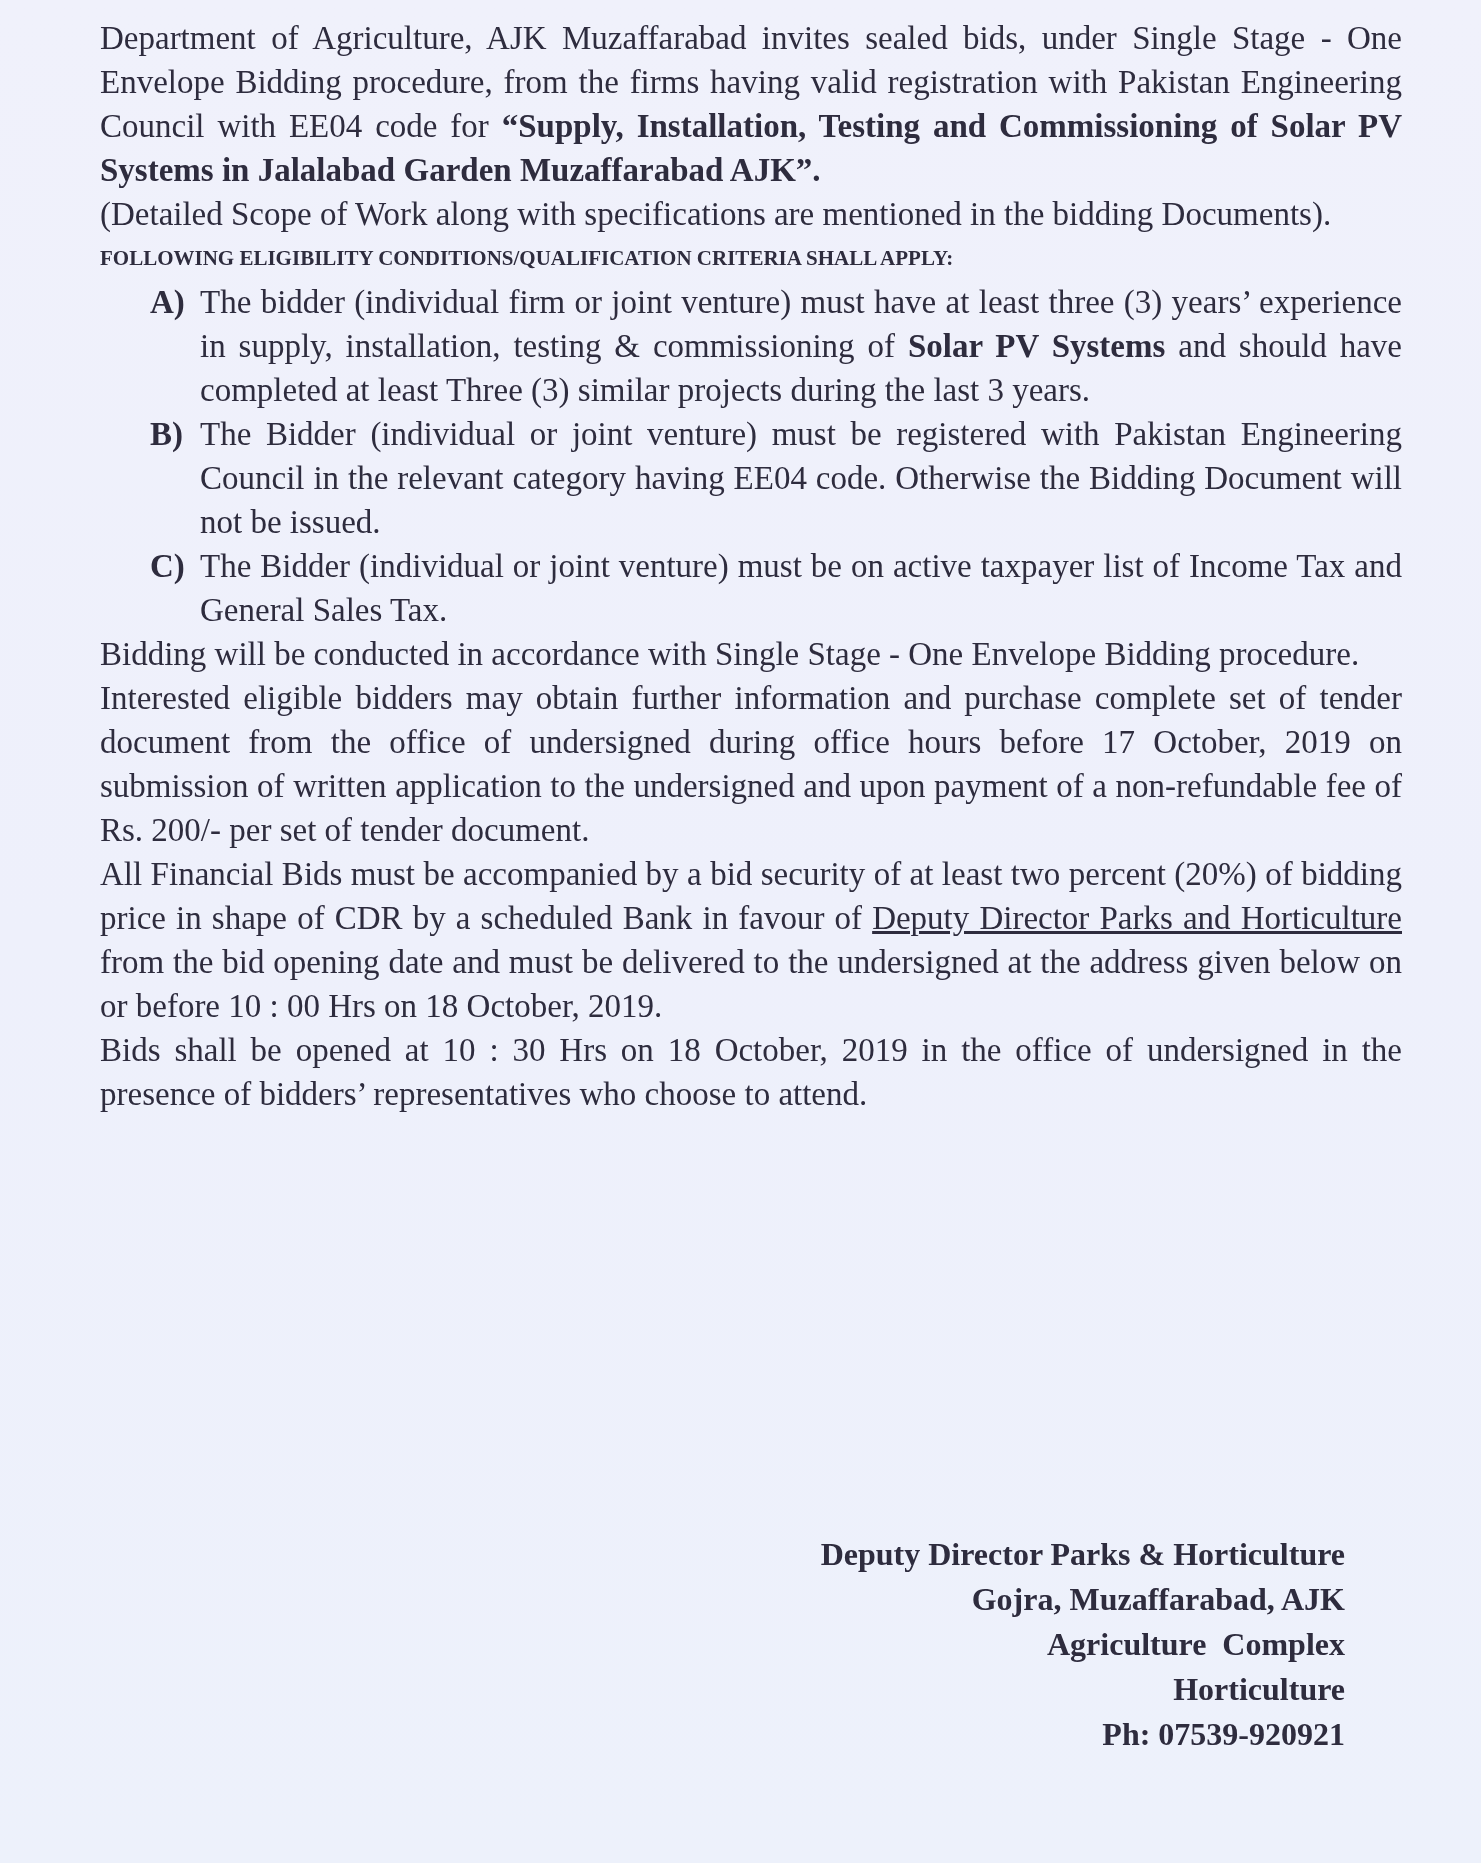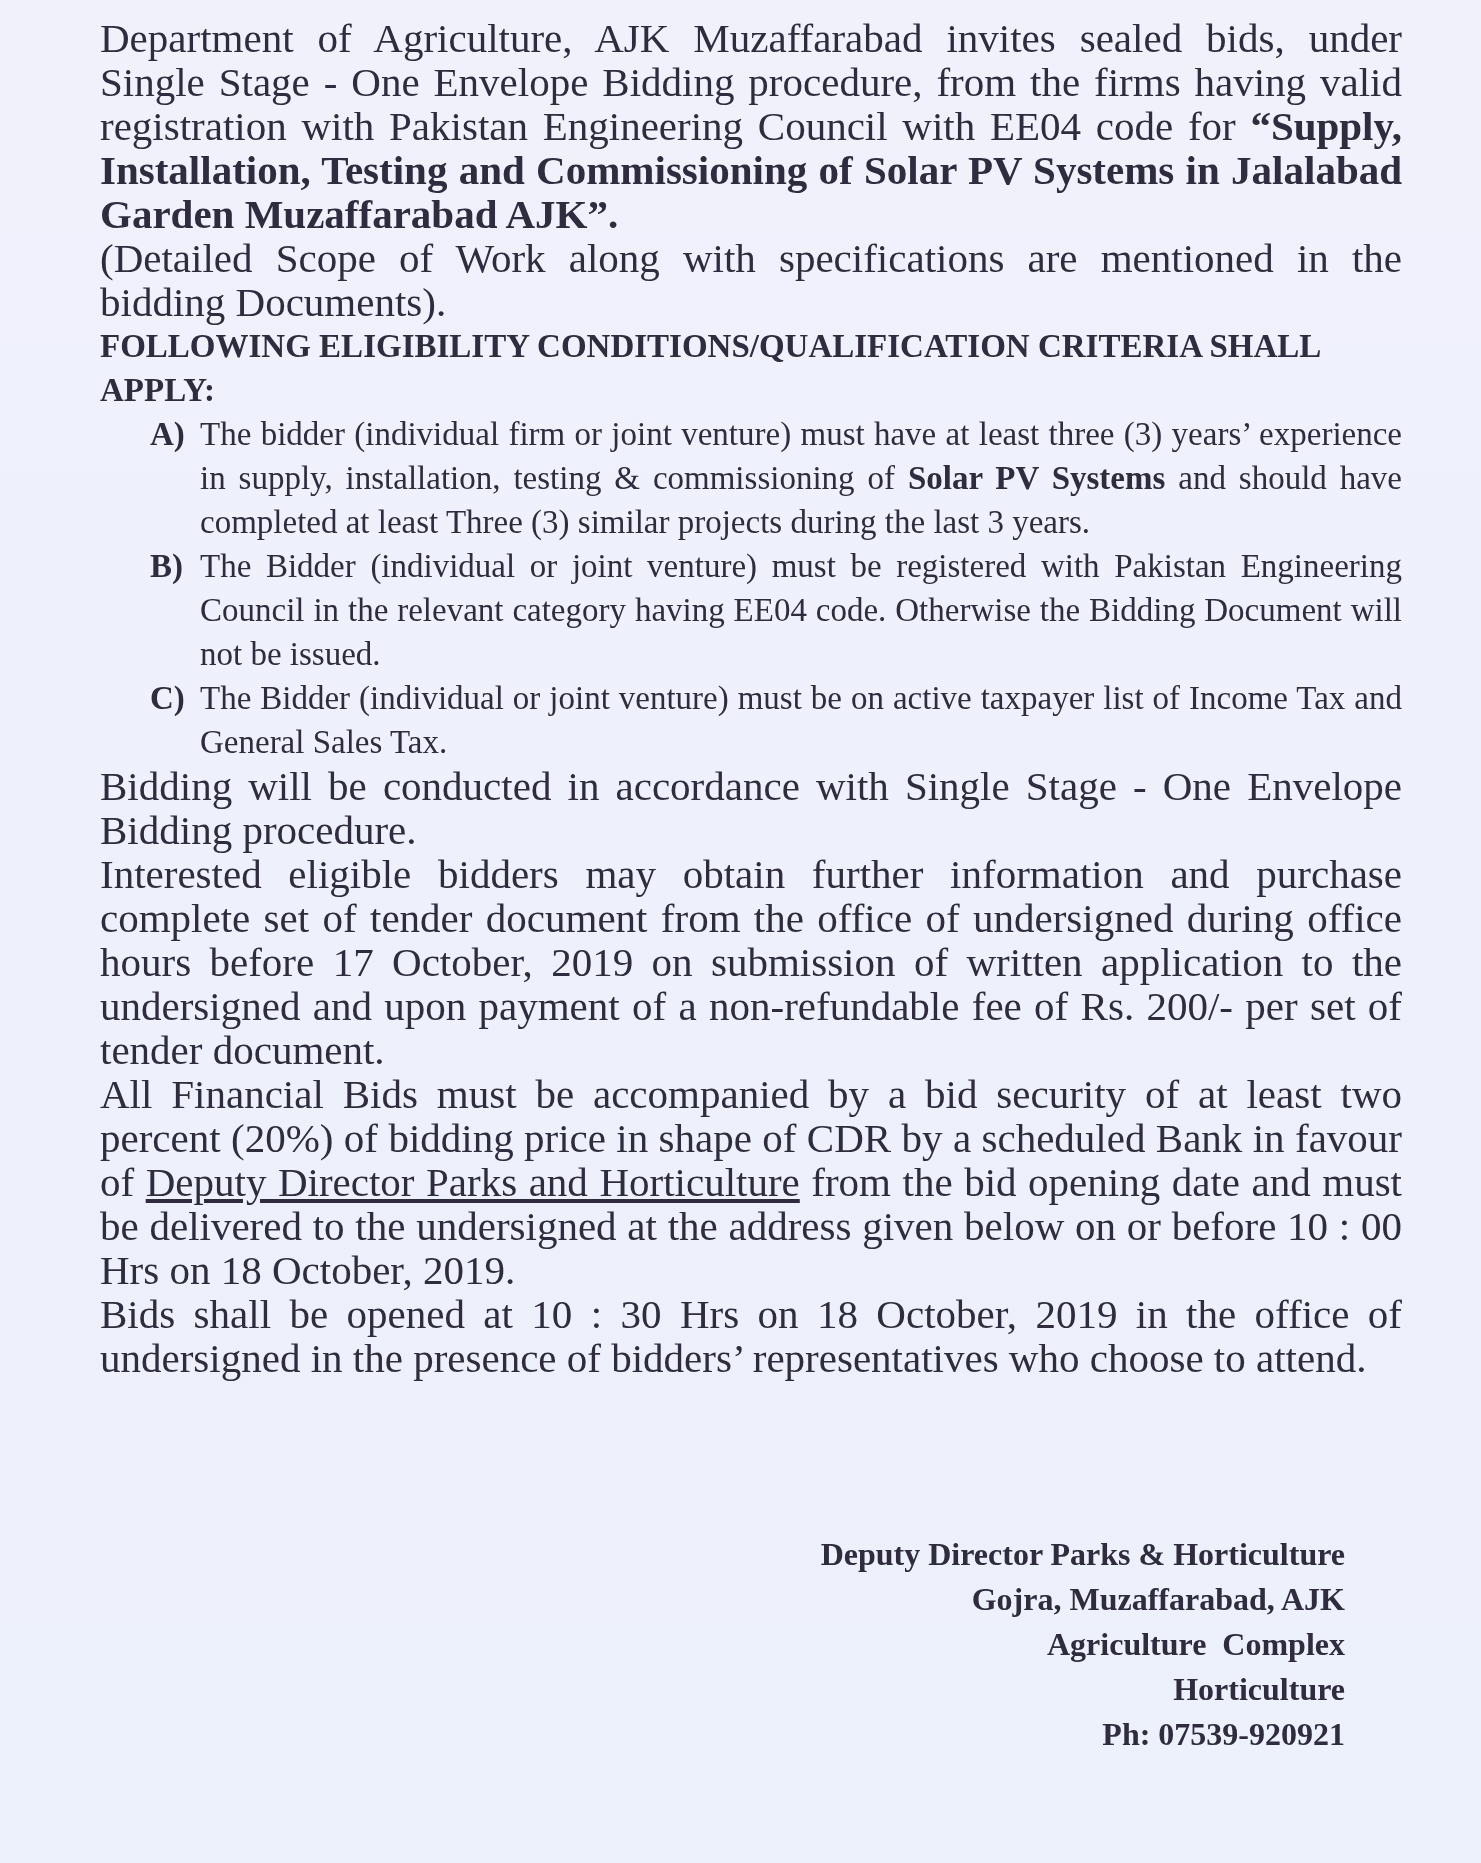--- a/index.html
+++ b/index.html
@@ -8,23 +8,23 @@
     background: linear-gradient(180deg, #f0f1fb 0%, #eef0fb 50%, #edf1fb 100%);
     color: #2e2c3e;
     font-family: "Liberation Serif", "DejaVu Serif", serif;
     position: relative;
   }
   .page { position: absolute; left: 100px; top: 16px; width: 1302px; }
   .title {
     text-align: center; font-weight: bold; font-size: 38px; line-height: 44px;
     margin: 0 0 0 0; letter-spacing: 0.2px;
   }
-  .p { font-size: 41px; line-height: 44px; text-align: justify; margin: 0; }
+  .p { font-size: 33px; line-height: 44px; text-align: justify; margin: 0; }
   .p b { font-weight: bold; }
-  .heading { font-weight: bold; font-size: 33px; line-height: 44px; margin: 0; }
+  .heading { font-weight: bold; font-size: 21px; line-height: 44px; margin: 0; }
   .item { display: flex; font-size: 33px; line-height: 44px; margin: 0; padding-left: 50px; }
   .item .lbl { width: 50px; flex: none; font-weight: bold; }
   .item .txt { flex: 1; text-align: justify; }
   .u { text-decoration: underline; }
   .sig {
     position: absolute; left: 705px; top: 1532px; width: 640px;
     font-weight: bold; font-size: 32px; line-height: 45px; text-align: right;
   }
   .sig div { white-space: pre; }
 </style>

